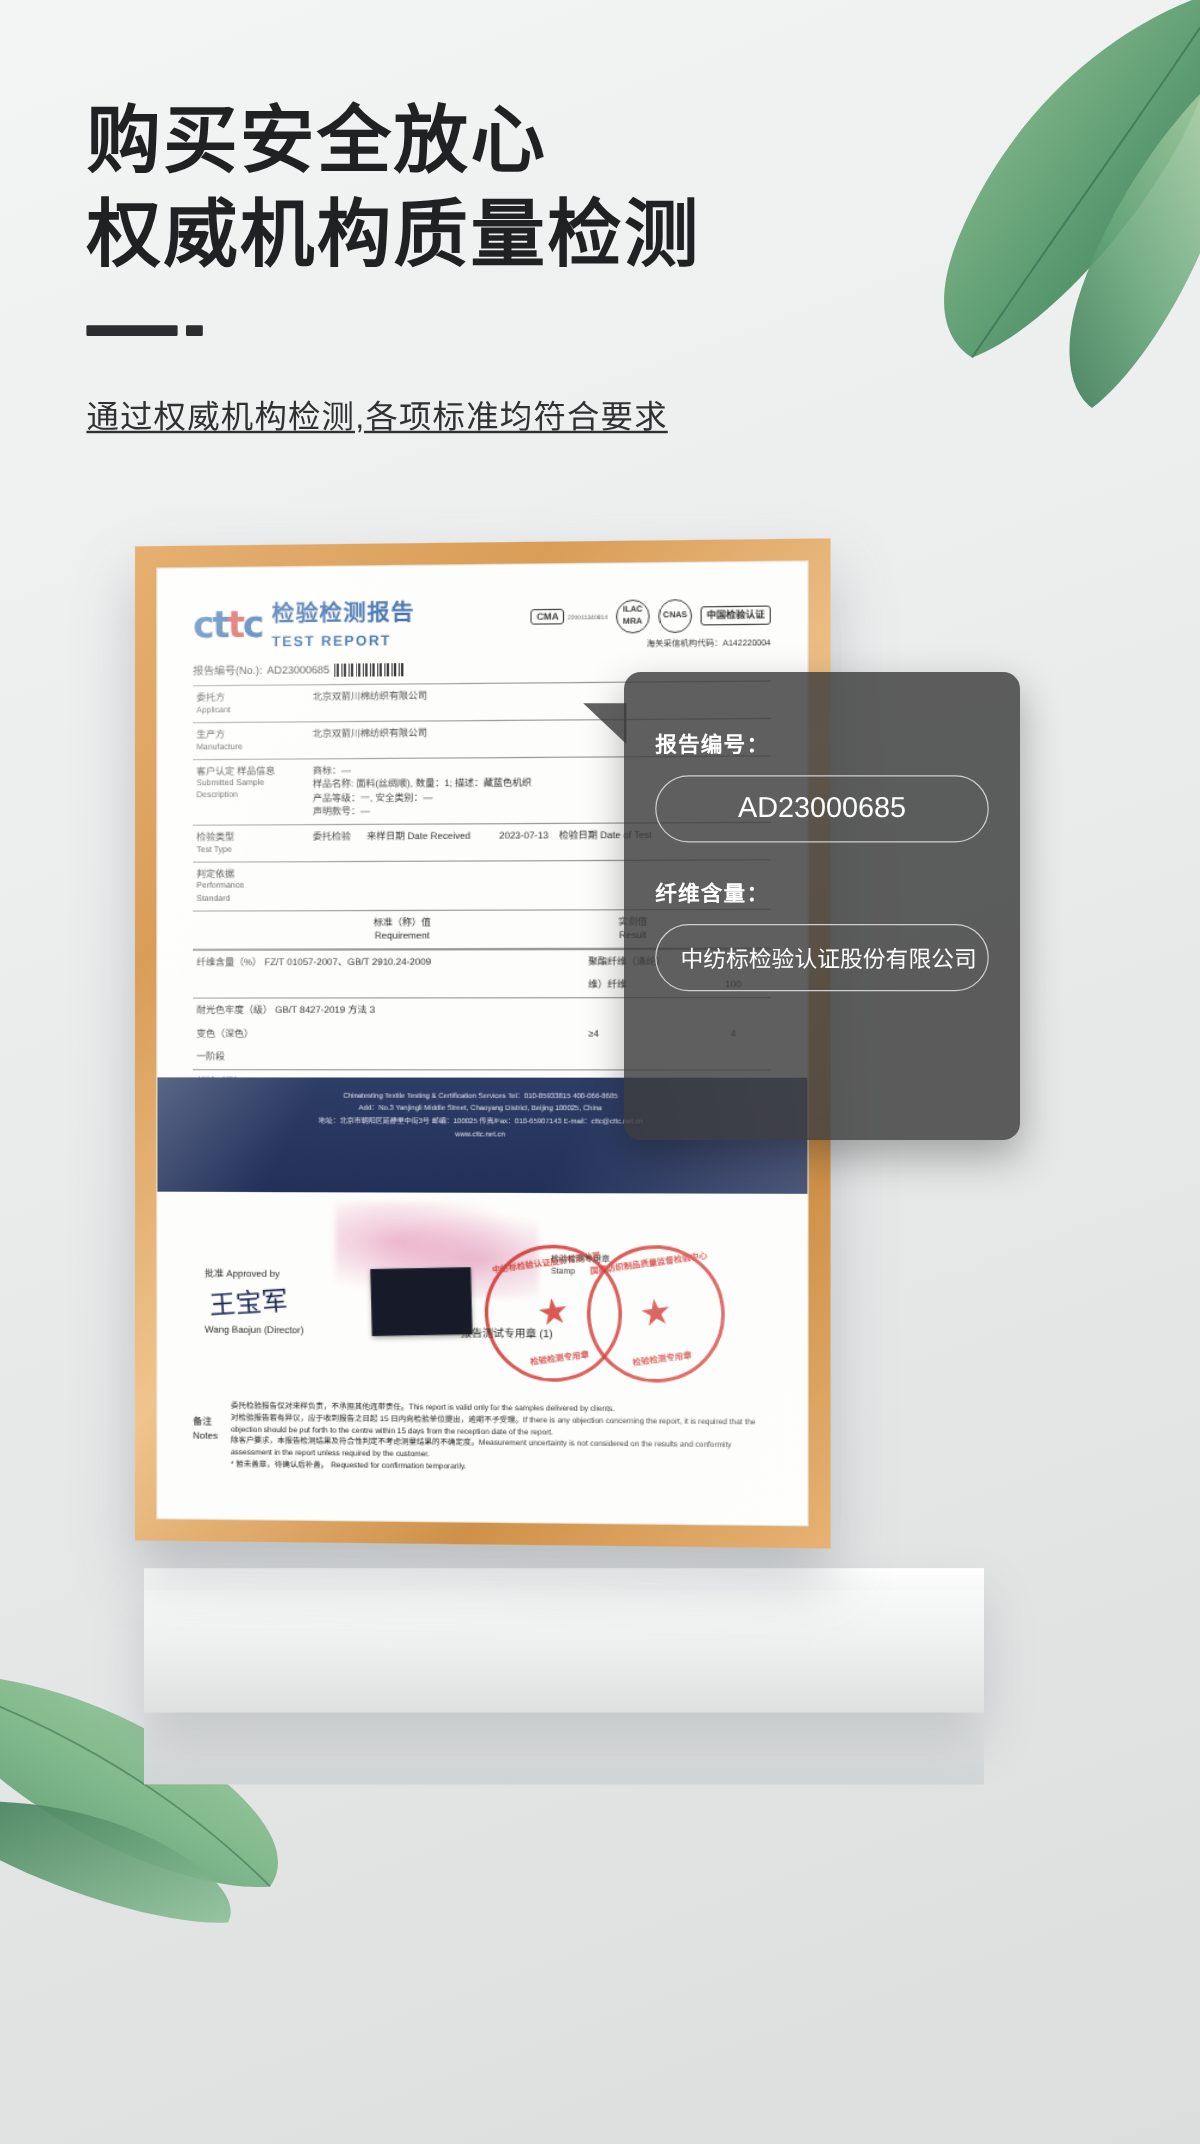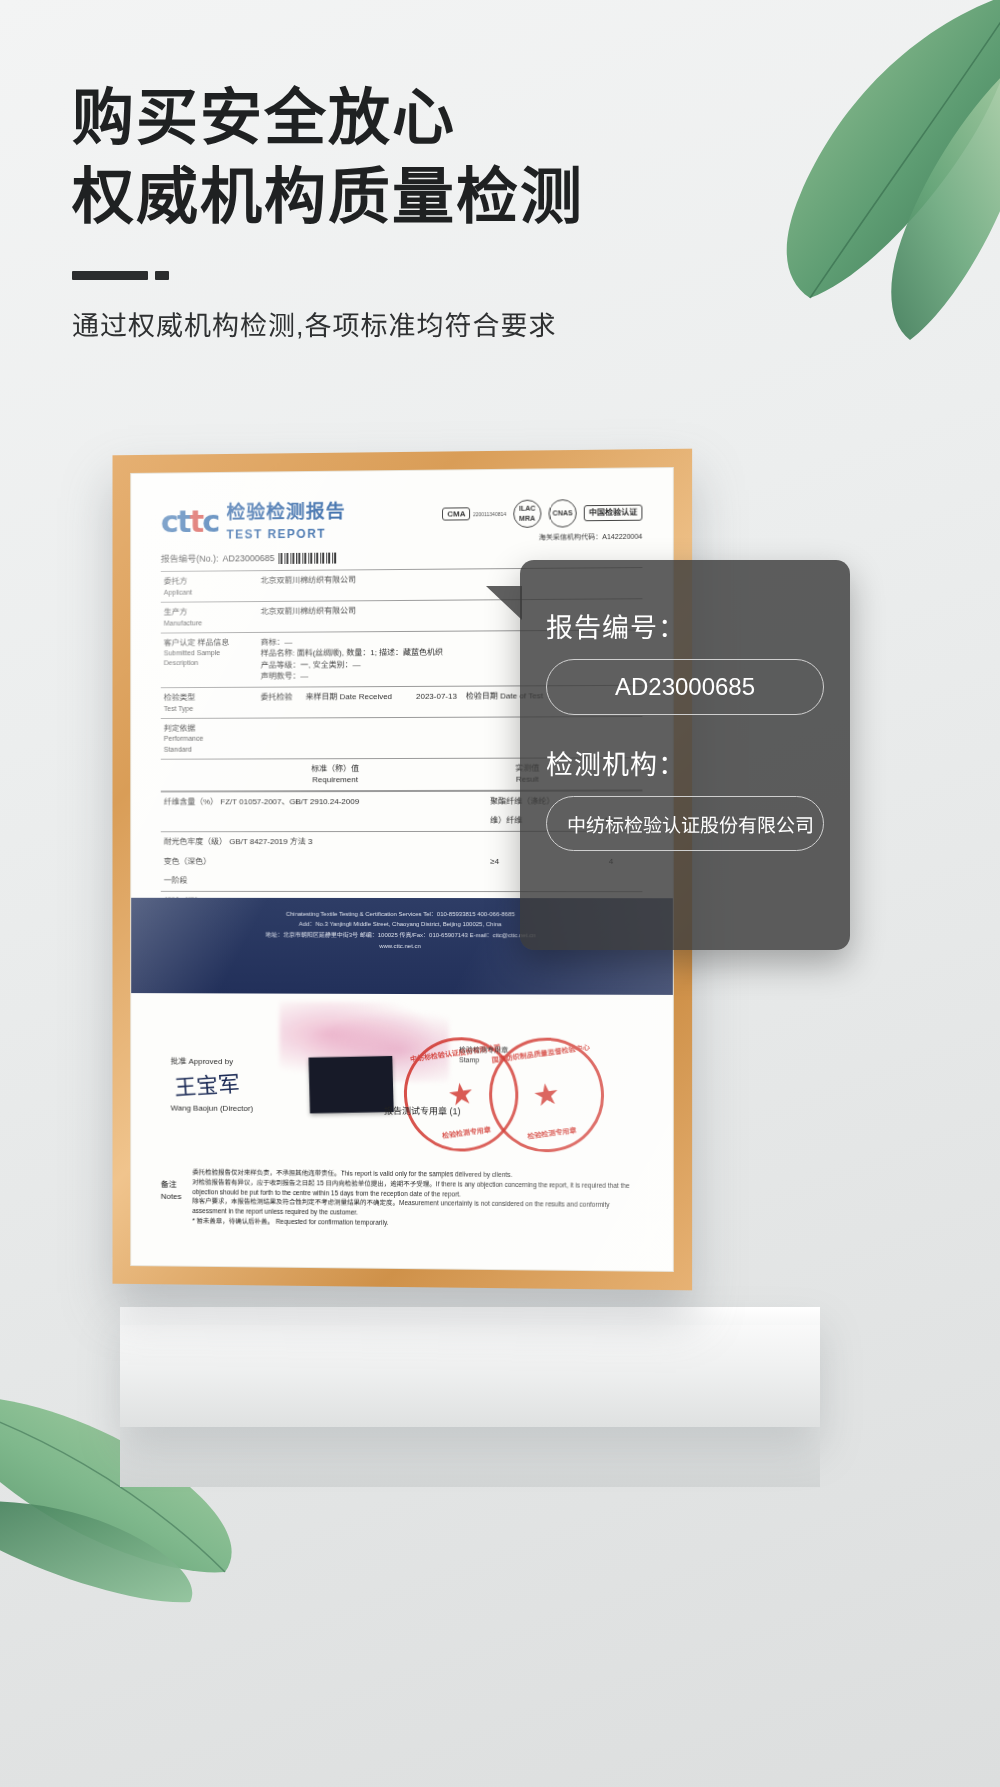--- a/index.html
+++ b/index.html
@@ -16,21 +16,21 @@
 
   
   .header{position:absolute;left:72px;top:78px;width:700px;}
   .title-line{
     font-size:62px;line-height:1.28;font-weight:bold;color:#1f2122;
     letter-spacing:2px;
   }
   .rule{margin-top:34px;display:flex;align-items:center;gap:7px;}
   .rule .bar{width:76px;height:9px;background:#2b2d2e;border-radius:1px;}
   .rule .dot{width:14px;height:9px;background:#2b2d2e;border-radius:1px;}
-  .subtitle{margin-top:24px;font-size:27px;color:#2f3132;letter-spacing:1px;}
+  .subtitle{margin-top:46px;font-size:27px;color:#2f3132;letter-spacing:1px;text-decoration:underline;}
 
   
   .pedestal{
     position:absolute;left:120px;bottom:360px;width:700px;height:120px;
     background:linear-gradient(180deg,#fdfdfd 0%,#f0f1f1 48%,#dfe1e1 100%);
     box-shadow:0 22px 40px rgba(120,125,128,.28);
   }
   .pedestal:after{
     content:"";position:absolute;left:0;right:0;top:0;height:18px;
     background:linear-gradient(180deg,#ffffff,#f6f7f7);
@@ -135,21 +135,21 @@
     position:absolute;left:520px;top:560px;width:330px;height:390px;
     background:rgba(60,60,60,.82);border-radius:14px;
     box-shadow:0 14px 34px rgba(0,0,0,.3);
     padding:46px 26px 0 26px;box-sizing:border-box;color:#fff;
   }
   .callout:before{
     content:"";position:absolute;left:-34px;top:26px;
     border-width:0 36px 34px 0;border-style:solid;
     border-color:transparent rgba(60,60,60,.82) transparent transparent;
   }
-  .co-label{font-size:27px;font-weight:normal;letter-spacing:1px;margin-bottom:14px;}
+  .co-label{font-size:18px;font-weight:bold;letter-spacing:1px;margin-bottom:14px;}
   .co-pill{
     border:1px solid #cfcfcf;border-radius:28px;padding:13px 20px;
     font-size:24px;text-align:center;margin-bottom:28px;white-space:nowrap;
   }
   .co-pill.small{font-size:19px;}
 </style>
 </head>
 <body>
 
 <div class="leaf-wrap leaf-top">
@@ -388,15 +388,15 @@
       </div>
     </div>
 
     <div class="glare"></div>
   </div>
 </div>
 
 <div class="callout">
   <div class="co-label">报告编号：</div>
   <div class="co-pill">AD23000685</div>
-  <div class="co-label">检测机构：</div>
+  <div class="co-label">纤维含量：</div>
   <div class="co-pill small">中纺标检验认证股份有限公司</div>
 </div>
 
 </body></html>

